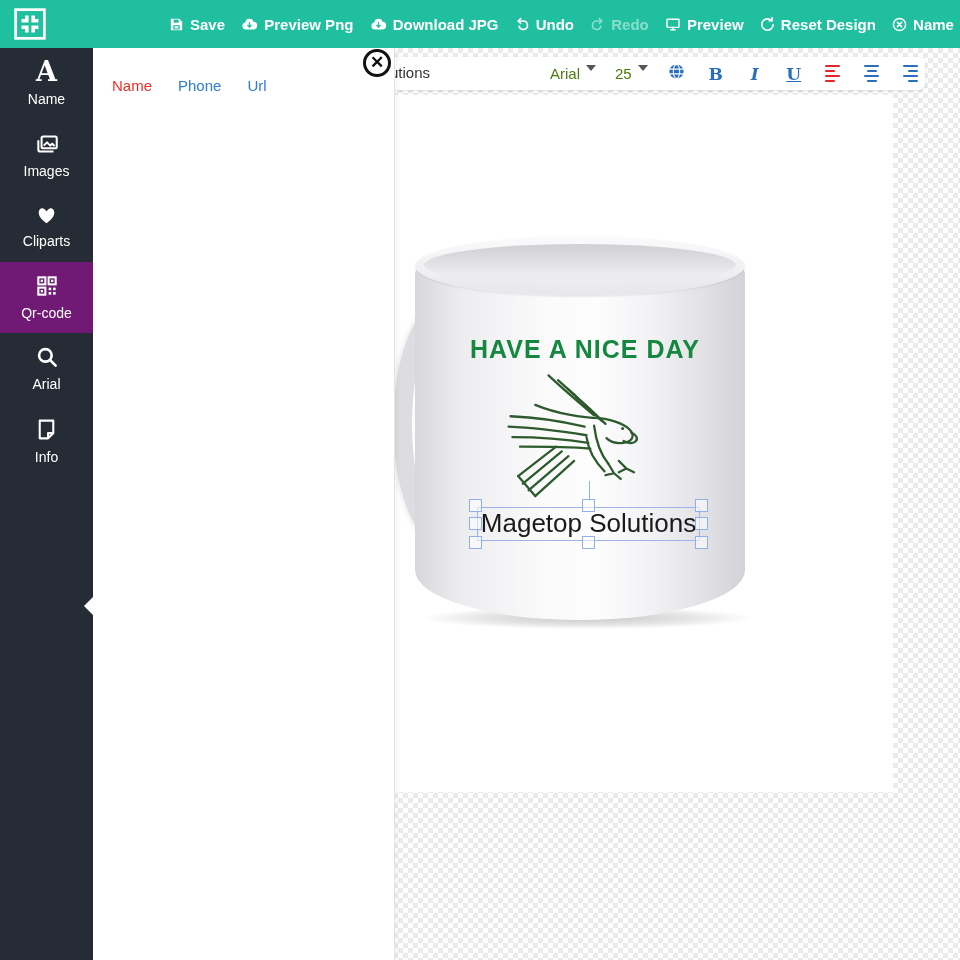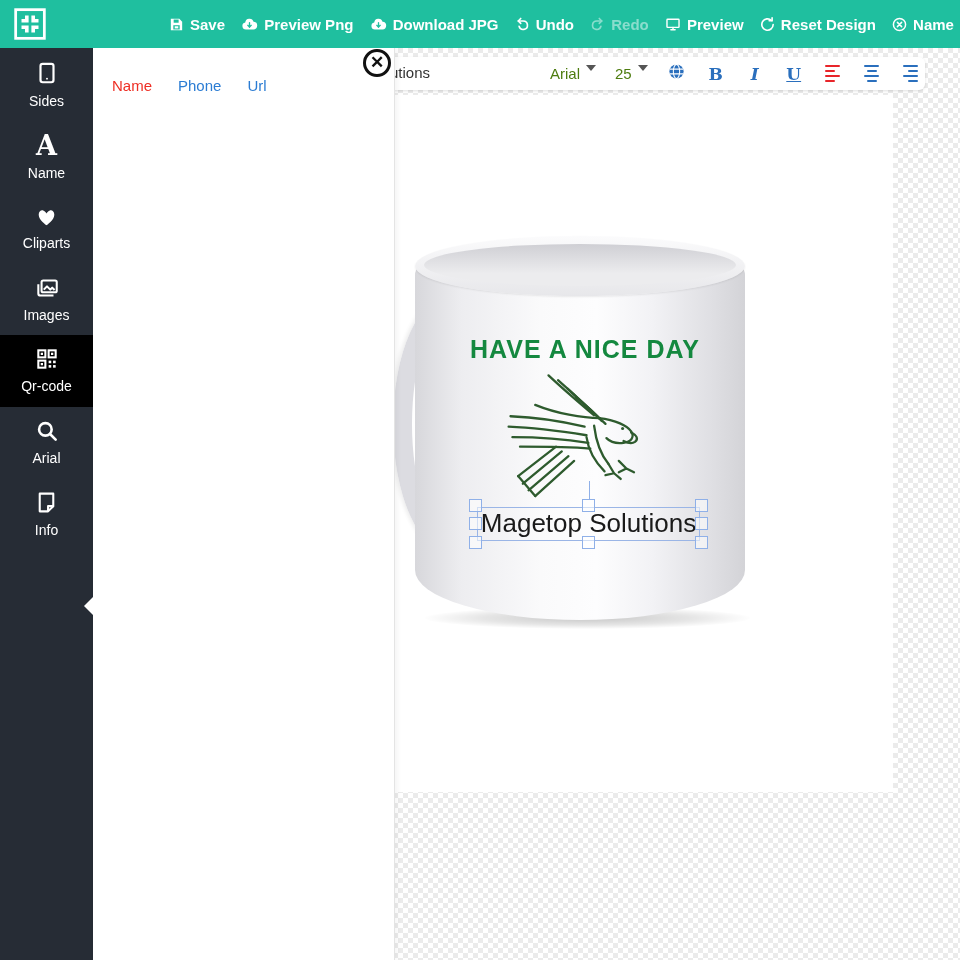--- a/index.html
+++ b/index.html
@@ -13,21 +13,21 @@
   .topbar-menu { position:absolute; left:168px; top:0; right:6px; height:48px; display:flex; justify-content:space-between; }
   .tb-btn { display:flex; align-items:center; gap:5px; color:#fff; font-size:15px; font-weight:700; cursor:pointer; white-space:nowrap; }
   .tb-btn svg { display:block; }
   .tb-btn.disabled { color:rgba(255,255,255,.48); }
   .tb-btn.disabled svg { opacity:.48; }
 
   
   .sidebar { position:absolute; left:0; top:48px; width:93px; height:912px; background:#262c35; z-index:20; }
   .side-item { width:93px; display:flex; flex-direction:column; align-items:center; justify-content:center; padding:11px 2px; color:#fff; cursor:pointer; text-align:center; }
   .side-item .lbl { font-size:14px; margin-top:6px; line-height:1.25; }
-  .side-item.selected { background:#000000; }
+  .side-item.selected { background:#701a75; }
   .side-item svg { display:block; }
   .letterA { font-size:27px; font-weight:800; line-height:26px; font-family:"DejaVu Serif", serif; }
 
   
   .workspace { position:absolute; left:93px; top:48px; width:867px; height:912px; background-color:#fff;
     background-image:
       linear-gradient(45deg,#ebebeb 25%,transparent 25%,transparent 75%,#ebebeb 75%),
       linear-gradient(45deg,#ebebeb 25%,transparent 25%,transparent 75%,#ebebeb 75%);
     background-size:10px 10px; background-position:0 0,5px 5px; z-index:1; }
 
@@ -190,49 +190,40 @@
               <path d="M9 9l6 6M15 9l-6 6"></path>
             </svg>
           </span>
         <span>Name</span>
       </div>
     </div>
   </div>
 
   <div class="sidebar">
     <div class="side-item">
-      <span>
-          <svg width="26" height="28" viewBox="0 0 24 24" fill="none" stroke="#fff" stroke-width="2">
-            <rect x="6" y="3.5" width="12" height="17" rx="2"></rect>
-            <circle cx="12" cy="17.2" r="0.9" fill="#fff" stroke="none"></circle>
-          </svg>
-        </span>
-      <span class="lbl">Sides</span>
-    </div>
-    <div class="side-item">
       <span class="letterA">A</span>
       <span class="lbl">Name</span>
-    </div>
-    <div class="side-item">
-      <span>
-          <svg width="27" height="25" viewBox="0 0 24 24">
-            <path d="M12 20.5S4.5 15.6 4.5 10.4C4.5 7 7 5.4 9.2 6.4c1.3.6 2.3 1.7 2.8 2.6.5-.9 1.5-2 2.8-2.6 2.2-1 4.7.6 4.7 4 0 5.2-7.5 10.1-7.5 10.1z" fill="#fff"></path>
-          </svg>
-        </span>
-      <span class="lbl">Cliparts</span>
     </div>
     <div class="side-item">
       <span>
           <svg width="28" height="26" viewBox="0 0 24 24" fill="none" stroke="#fff" stroke-width="1.9">
             <rect x="7" y="5" width="14" height="11" rx="1.5"></rect>
             <path d="M4 8.5V17a2 2 0 0 0 2 2h12"></path>
             <path d="M9 13.5l3-3 3 3 1.8-1.8 2.2 2.2" stroke-linejoin="round"></path>
           </svg>
         </span>
       <span class="lbl">Images</span>
+    </div>
+    <div class="side-item">
+      <span>
+          <svg width="27" height="25" viewBox="0 0 24 24">
+            <path d="M12 20.5S4.5 15.6 4.5 10.4C4.5 7 7 5.4 9.2 6.4c1.3.6 2.3 1.7 2.8 2.6.5-.9 1.5-2 2.8-2.6 2.2-1 4.7.6 4.7 4 0 5.2-7.5 10.1-7.5 10.1z" fill="#fff"></path>
+          </svg>
+        </span>
+      <span class="lbl">Cliparts</span>
     </div>
     <div class="side-item selected">
       <span>
           <svg width="26" height="26" viewBox="0 0 24 24">
             <g fill="none" stroke="#fff" stroke-width="1.9">
               <rect x="4" y="4" width="6.5" height="6.5"></rect>
               <rect x="13.5" y="4" width="6.5" height="6.5"></rect>
               <rect x="4" y="13.5" width="6.5" height="6.5"></rect>
             </g>
             <g fill="#fff">

